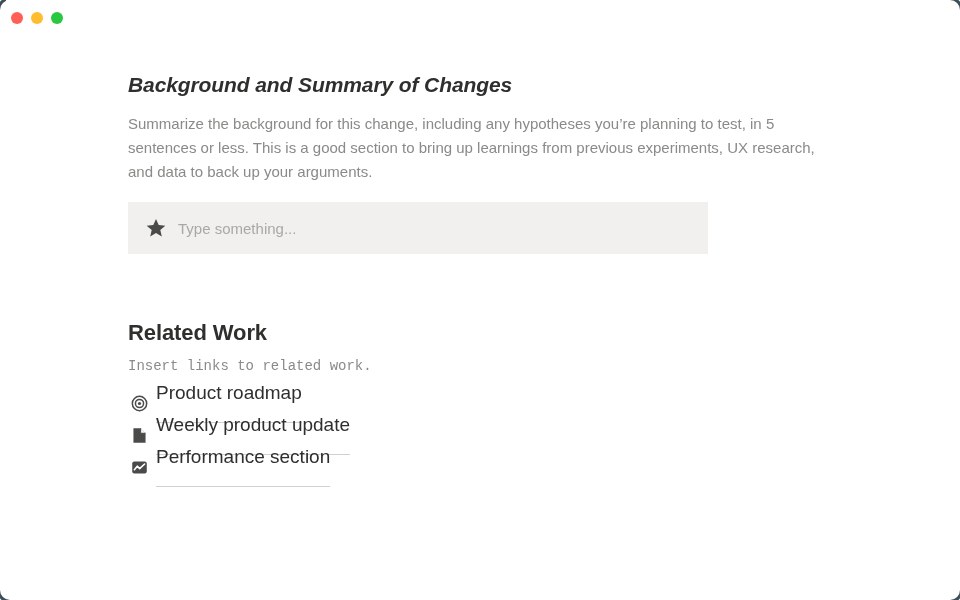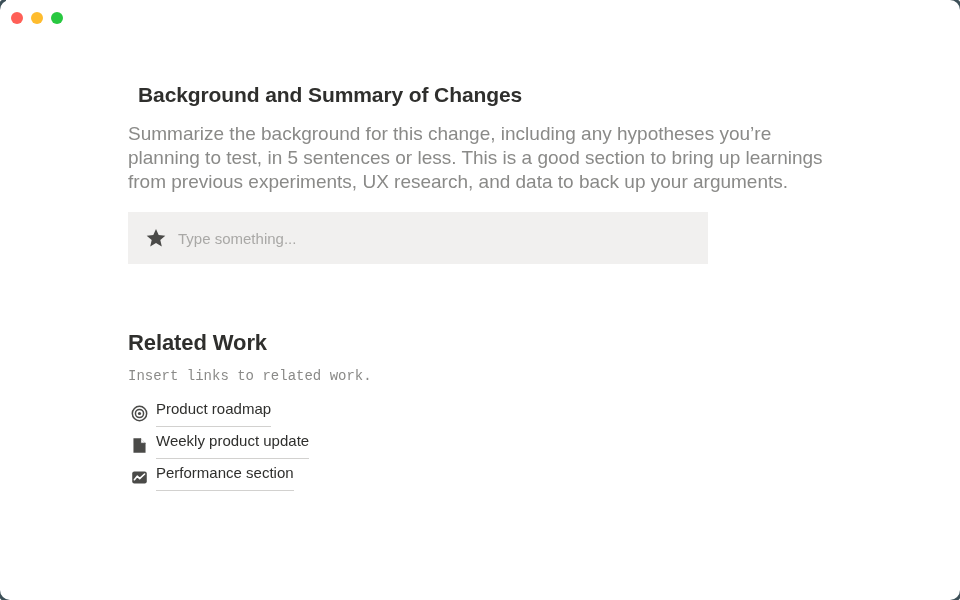--- a/index.html
+++ b/index.html
@@ -88,27 +88,28 @@
     position: absolute;
     left: 128px;
     top: 70px;
     width: 706px;
   }
 
   h1.section-title {
     font-size: 21px;
     font-weight: bold;
     color: #2f2f2d;
-    margin: 10px;
+    margin: 0;
     letter-spacing: -0.1px;
     line-height: 30px;
+    font-style: italic;
   }
 
   p.section-desc {
-    font-size: 19px;
+    font-size: 15px;
     color: #8a8a88;
     line-height: 24px;
     margin: 12px 0 0 0;
     width: 700px;
   }
 
   .input-field {
     margin-top: 18px;
     width: 580px;
     height: 52px;
@@ -161,25 +162,25 @@
     padding-left: 3px;
   }
   .link-icon {
     width: 17px;
     height: 17px;
     flex: 0 0 auto;
     display: block;
     margin-right: 8px;
   }
   .link-text {
-    font-size: 15px;
+    font-size: 19px;
     color: #2f2f2d;
     border-bottom: 1px solid #d2d1cf;
     line-height: 20px;
-    padding-bottom: 7px;
+    padding-bottom: 19px;
     cursor: pointer;
   }
 </style>
 </head>
 <body>
 
 <div class="window">
 
   <div class="window-frame"></div>
   <div class="frame-mask-top"></div>

